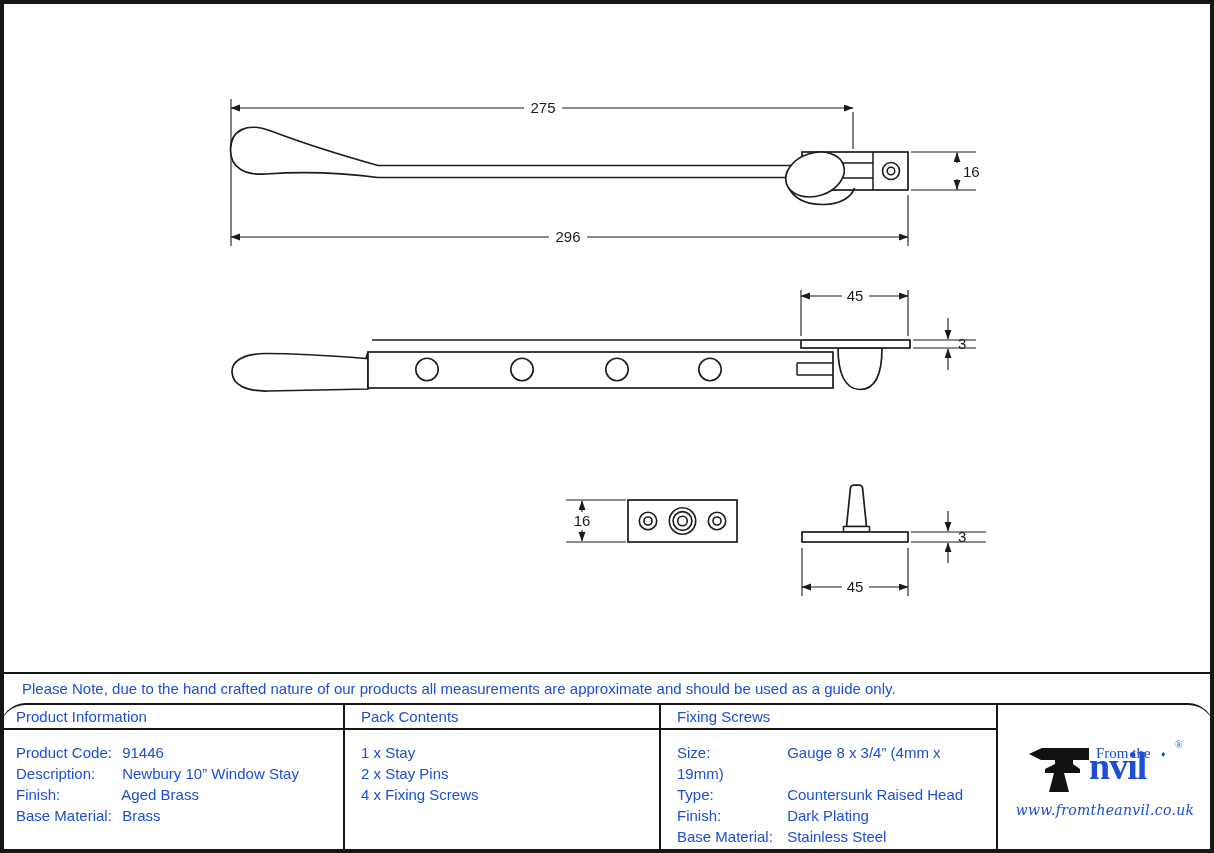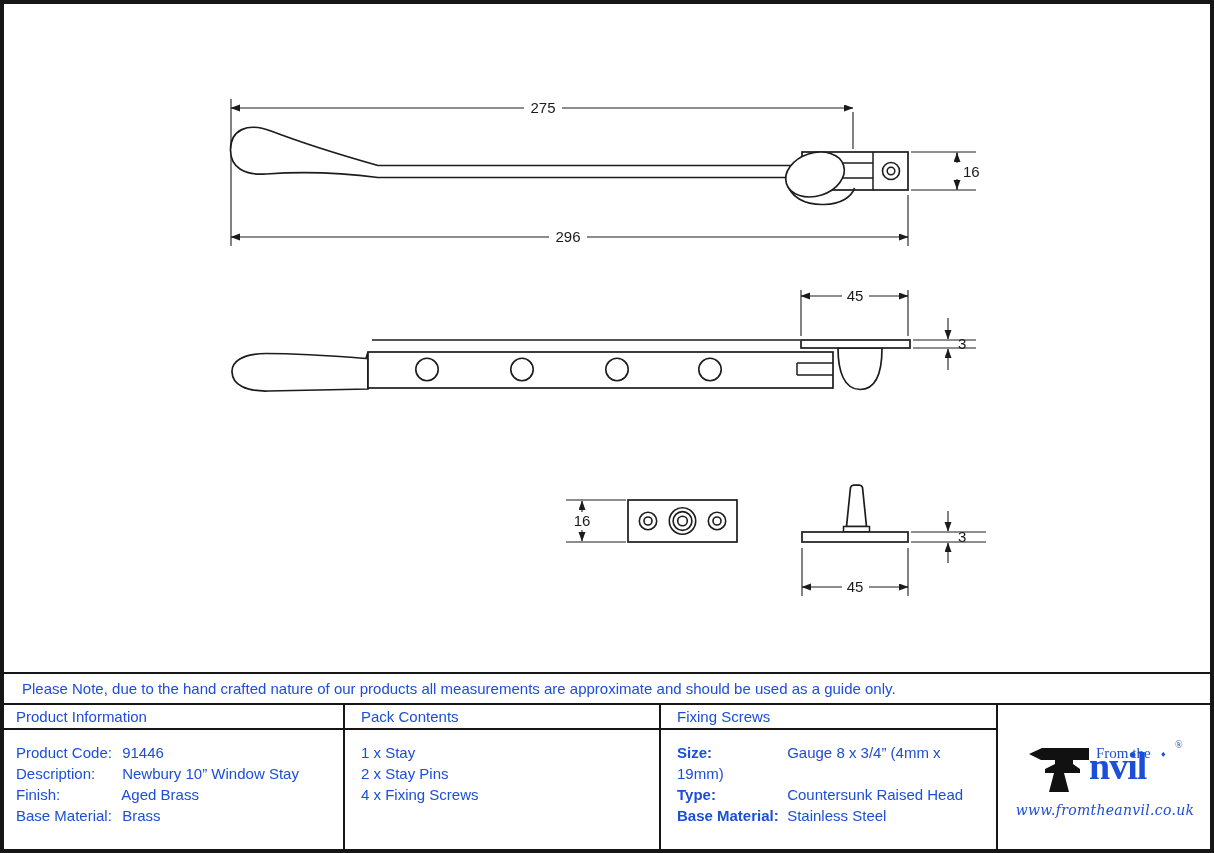--- a/index.html
+++ b/index.html
@@ -14,31 +14,32 @@
     position:absolute;left:0;right:0;top:672px;height:29px;
     border-top:2px solid #161616;
     display:flex;align-items:center;padding-left:22px;font-size:15px;
   }
   #info-table{
     position:absolute;left:0;right:0;top:703px;bottom:0;
     border-top:2px solid #161616;
     display:grid;
     grid-template-columns:345px 316px 337px auto;
     grid-template-rows:25px auto;
+    border-radius:26px;
   }
   .hdr-cell{
     border-right:2px solid #161616;border-bottom:2px solid #161616;
     font-size:15px;padding:3px 0 0 16px;
   }
   .body-cell{
     border-right:2px solid #161616;
     font-size:15px;padding:12px 16px 0 16px;line-height:21px;
   }
   .kv-row .k{display:inline-block;width:102px;}
-  #fixing-body .k{width:106px;font-weight:bold;}
+  #fixing-body .k{width:106px;}
   #logo-cell{grid-column:4;grid-row:1 / 3;position:relative;}
   
   #logo-cell .anvil-svg{position:absolute;left:30px;top:40px;}
   #brand-rest{
     position:absolute;left:91px;top:42px;
     font-family:"Liberation Serif",serif;font-size:38px;font-weight:bold;
     letter-spacing:-1px;line-height:1;
   }
   #brand-prefix{
     position:absolute;left:98px;top:40px;
@@ -258,20 +259,24 @@
     <div class="body-cell" id="fixing-body">
       <div class="kv-row">
         <span class="k">Size:</span>
         <span class="v">Gauge 8 x 3/4” (4mm x 19mm)</span>
       </div>
       <div class="kv-row">
         <span class="k">Type:</span>
         <span class="v">Countersunk Raised Head</span>
       </div>
       <div class="kv-row">
+        <span class="k">Finish:</span>
+        <span class="v">Dark Plating</span>
+      </div>
+      <div class="kv-row">
         <span class="k">Base Material:</span>
         <span class="v">Stainless Steel</span>
       </div>
     </div>
   </div>
 
   <div id="frame"></div>
 </div>
 
 </body></html>

